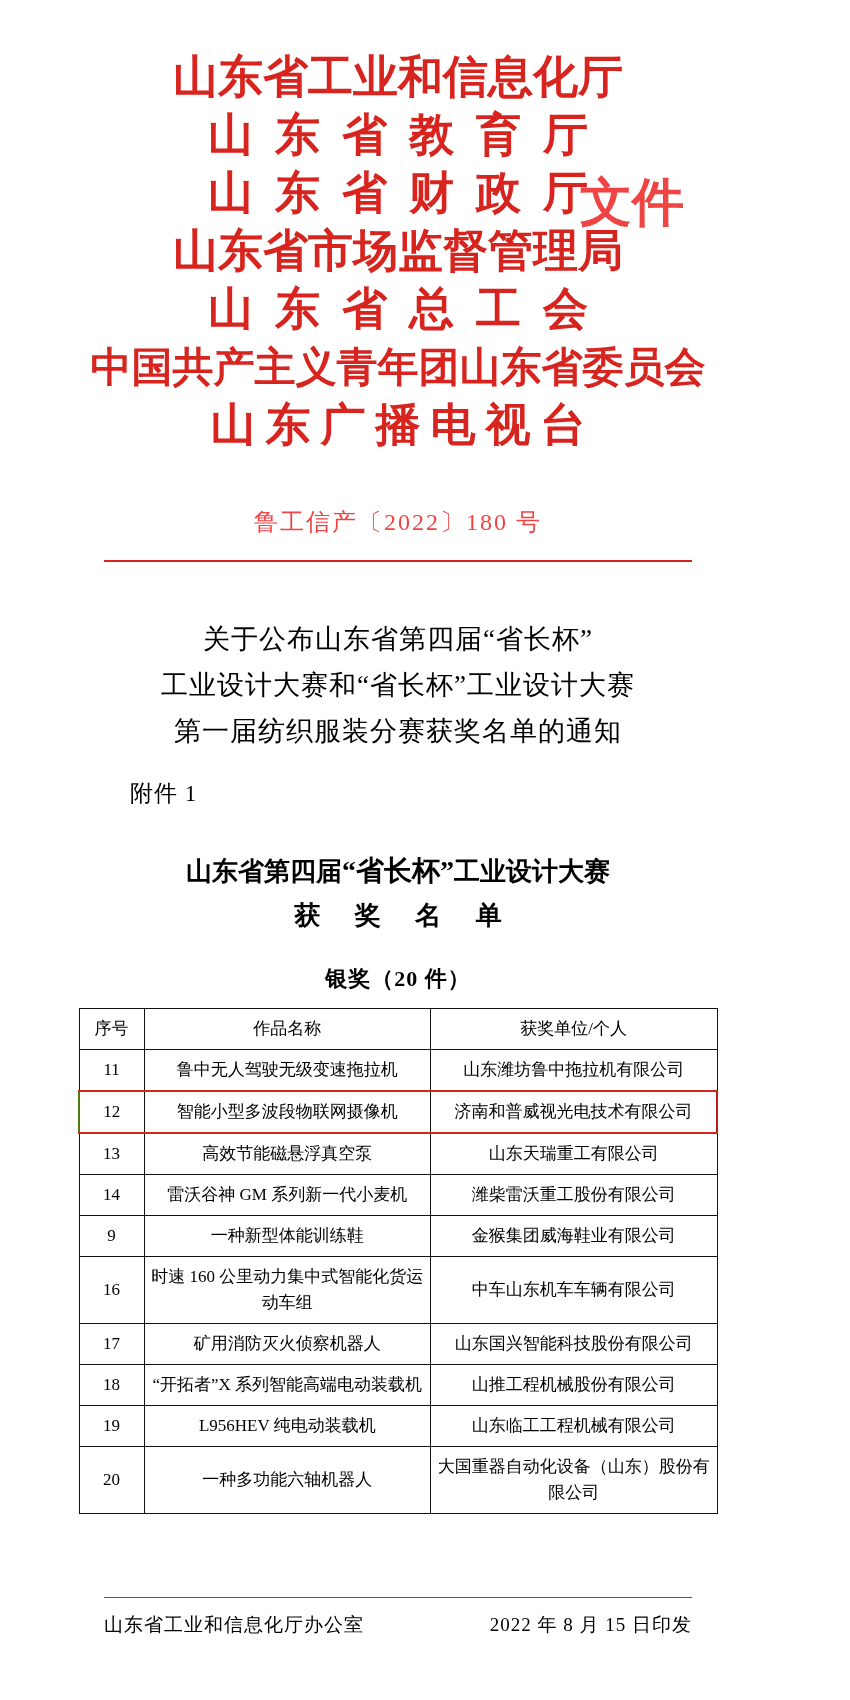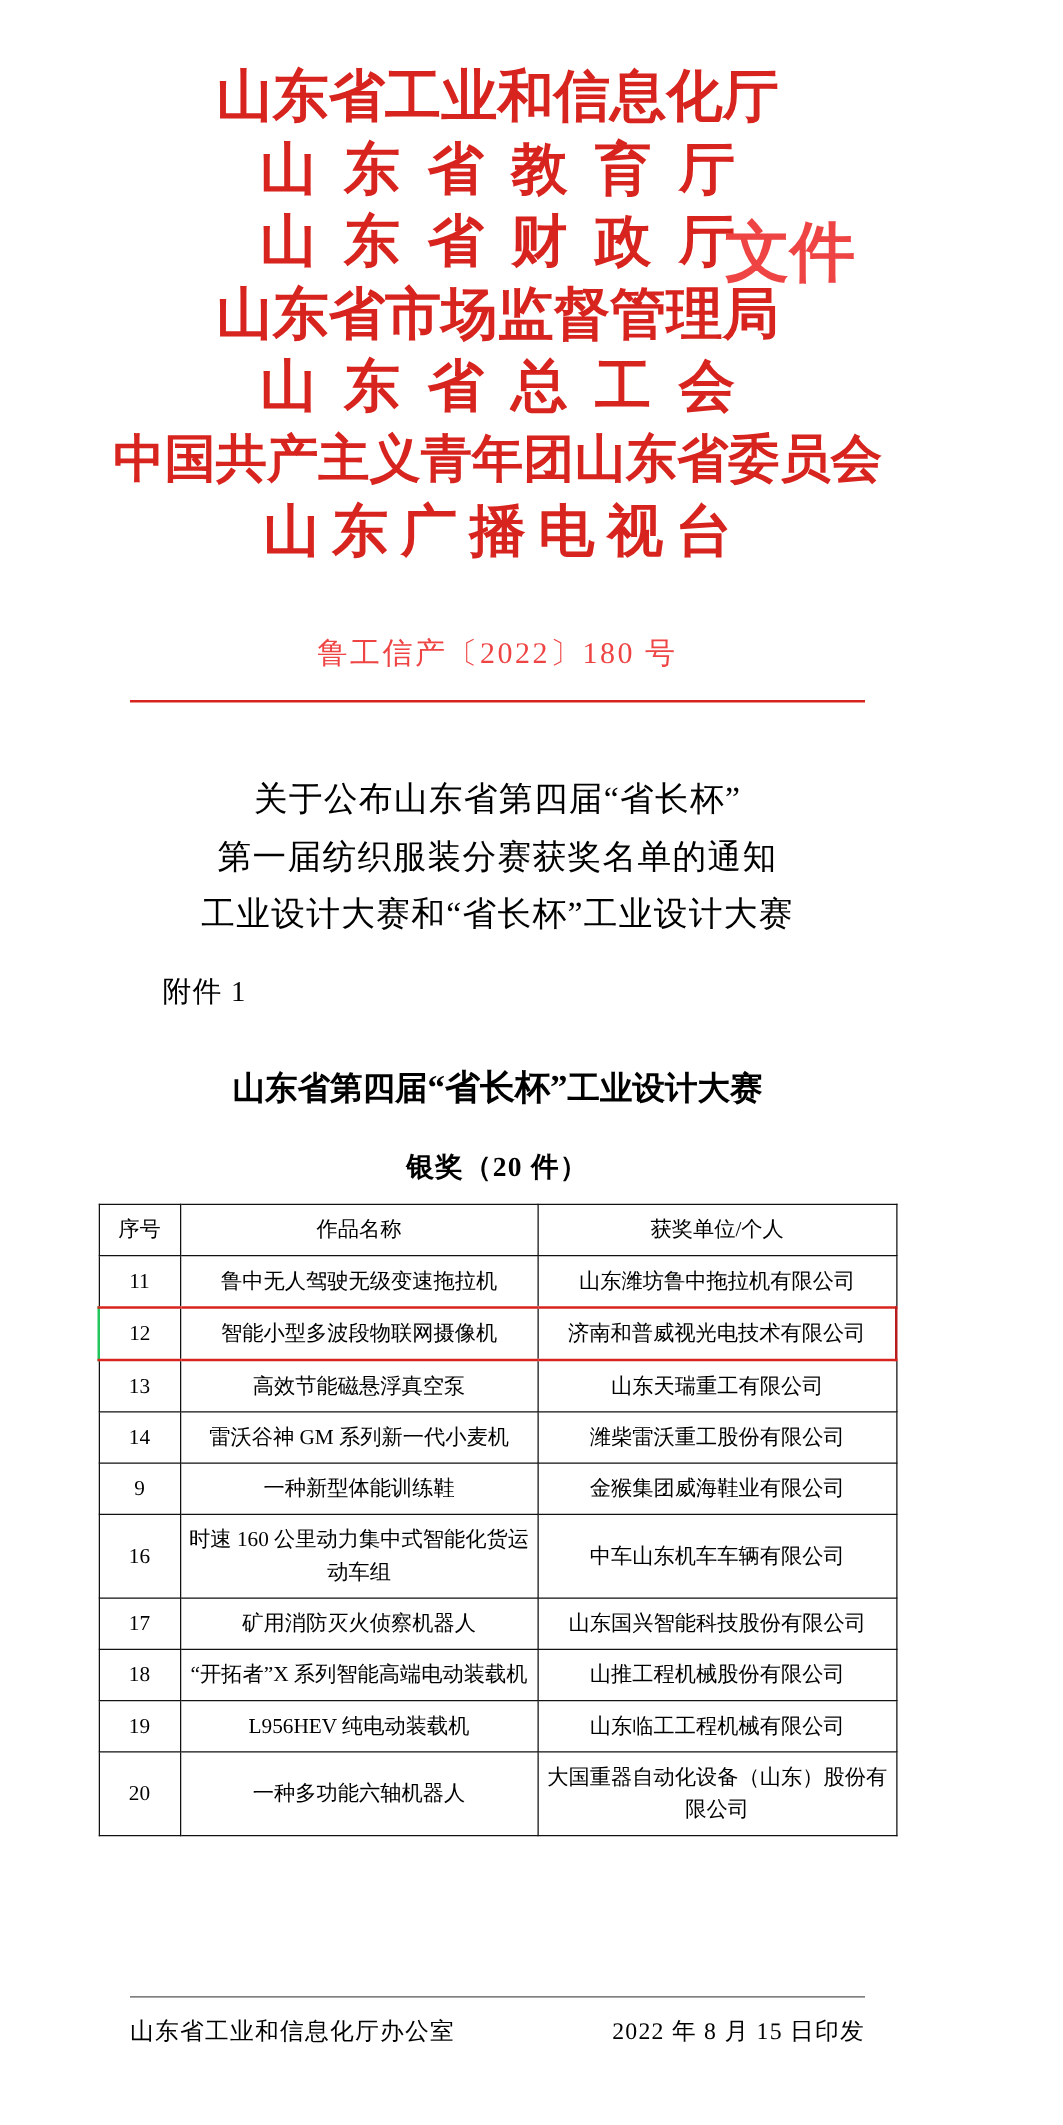--- a/index.html
+++ b/index.html
@@ -143,21 +143,21 @@
   }
   .col-idx { width: 58px; }
   .col-work { width: 290px; }
   .col-org { width: 292px; }
 
   tr.highlight td {
     border-top: 2px solid #d8241f;
     border-bottom: 2px solid #d8241f;
   }
   tr.highlight td:first-child {
-    border-left: 2px solid #22c55e;
+    border-left: 2px solid #4d7c0f;
   }
   tr.highlight td:last-child {
     border-right: 2px solid #b91c1c;
   }
 
   
   .footer {
     position: absolute;
     left: 70px;
     right: 70px;
@@ -190,29 +190,30 @@
     <div class="mast-line" style="font-size:41px;">中国共产主义青年团山东省委员会</div>
     <div class="mast-line spread-sm">山东广播电视台</div>
     <div class="mast-doc">文件</div>
   </div>
 
   <div class="docnum">鲁工信产〔2022〕180 号</div>
   <div class="red-rule"></div>
 
   <div class="doc-title">
     <div>关于公布山东省第四届“省长杯”</div>
+    <div>工业设计大赛和“省长杯”工业设计大赛</div>
     <div>第一届纺织服装分赛获奖名单的通知</div>
-    <div>工业设计大赛和“省长杯”工业设计大赛</div>
   </div>
 
   <div class="attachment">附件 1</div>
 
   <div class="sub-title">
     <span>山东省第四届</span><span class="big">“省长杯”</span><span>工业设计大赛</span>
   </div>
+  <div class="sub-title-2">获 奖 名 单</div>
 
   <div class="award-label">银奖（20 件）</div>
 
   <table class="winners">
     <thead>
       <tr>
         <th class="col-idx">序号</th>
         <th class="col-work">作品名称</th>
         <th class="col-org">获奖单位/个人</th>
       </tr>

